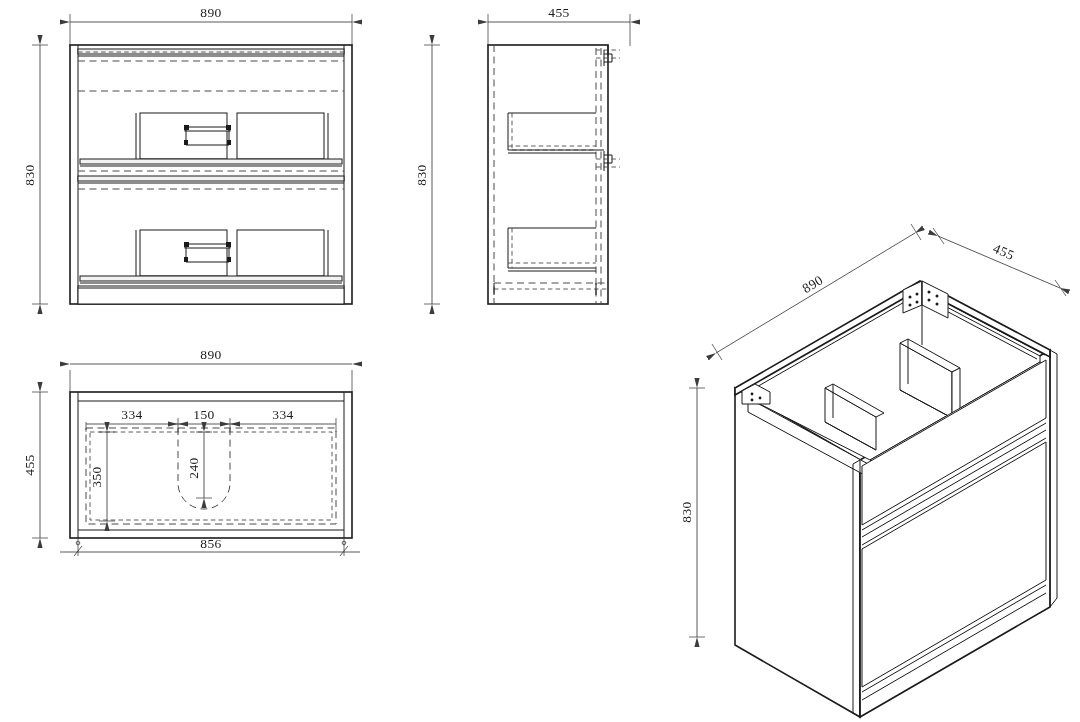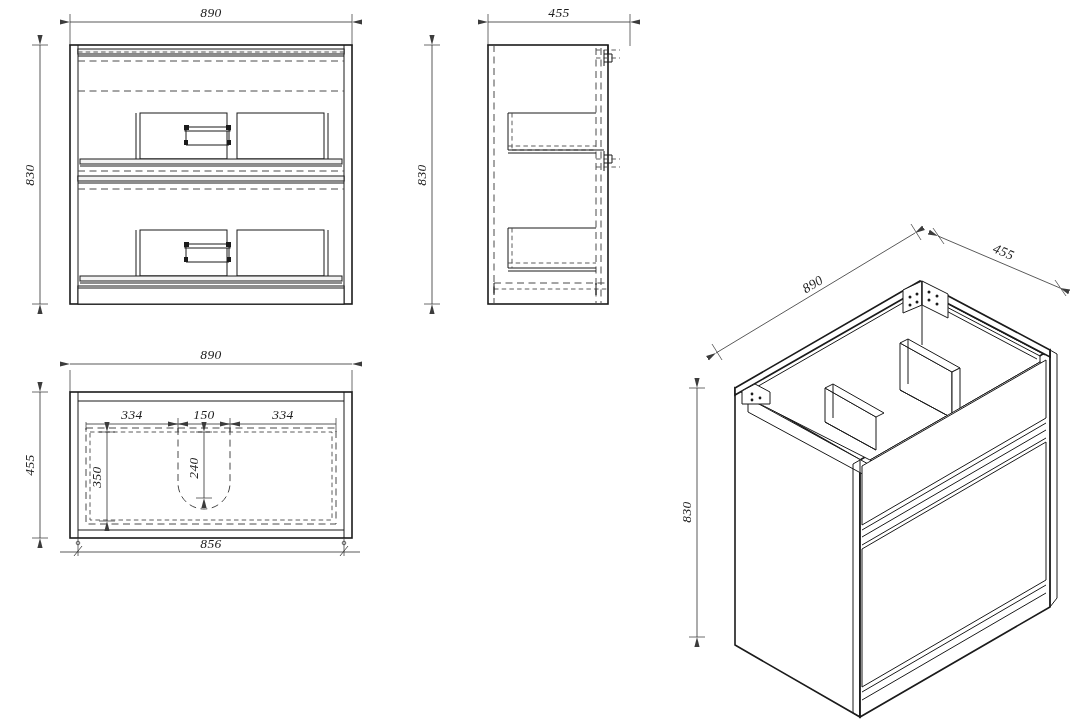--- a/index.html
+++ b/index.html
@@ -13,21 +13,20 @@
     height: 722px;
     position: relative;
     overflow: hidden;
     font-family: "Liberation Serif", "DejaVu Serif", serif;
   }
   #drawing-root {
     position: absolute;
     left: 0; top: 0;
     width: 1080px;
     height: 718px;
-    font-style: italic;
   }
   svg.sheet {
     display: block;
     width: 1080px;
     height: 722px;
     background: #ffffff;
   }
   
   .obj      { fill: none; stroke: #1b1b1b; stroke-width: 1.6; stroke-linejoin: miter; stroke-linecap: butt; }
   .obj-thin { fill: none; stroke: #1b1b1b; stroke-width: 1.0; }

